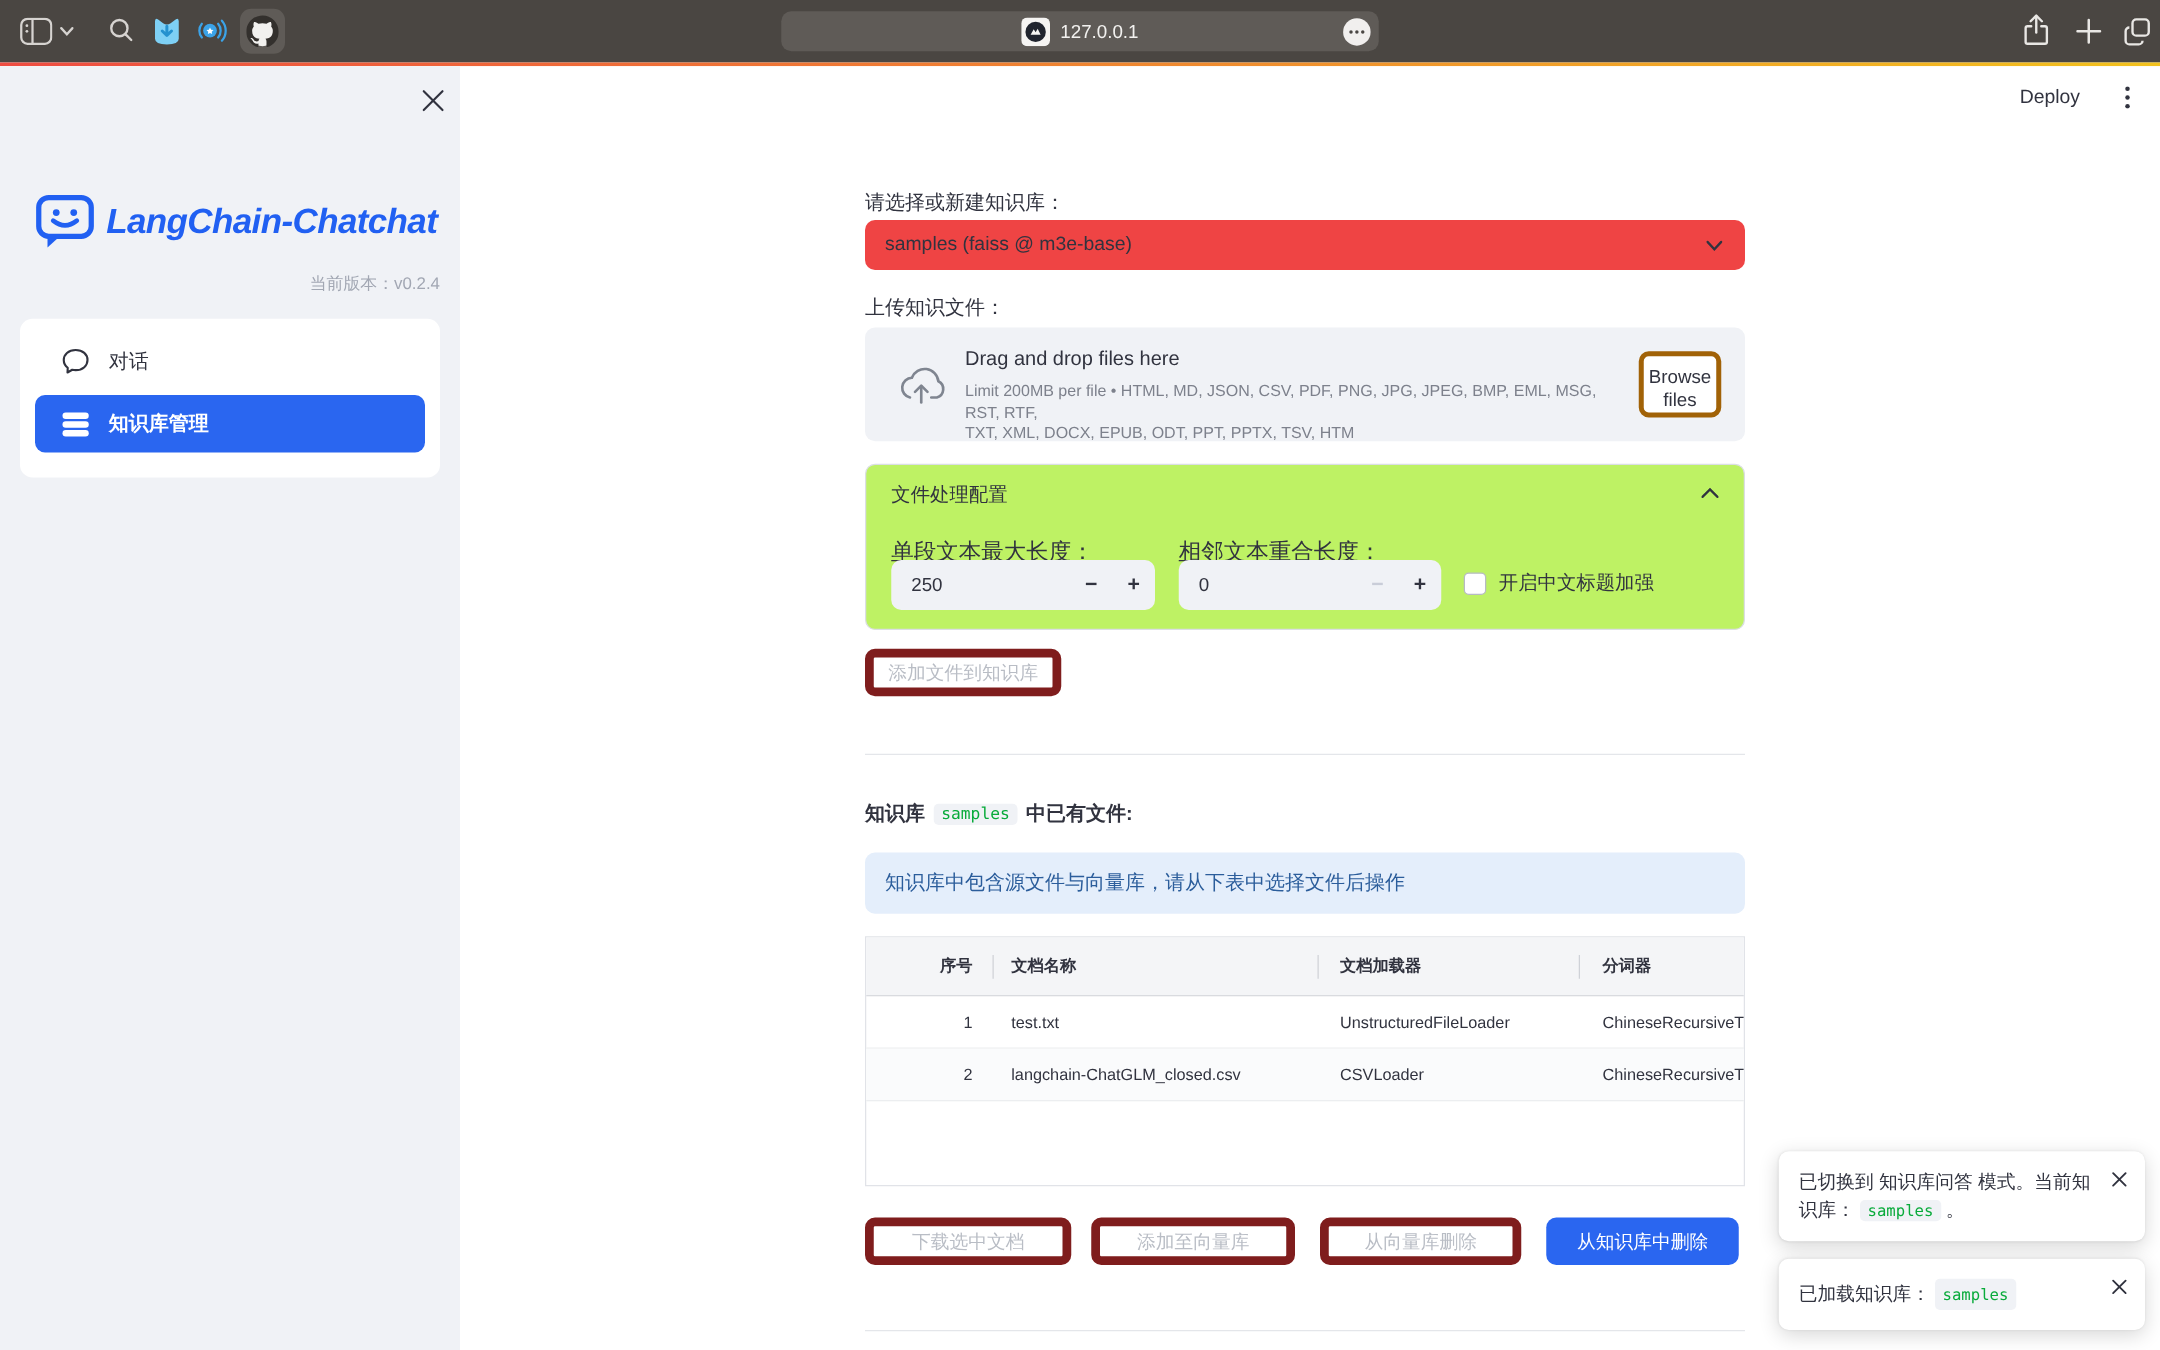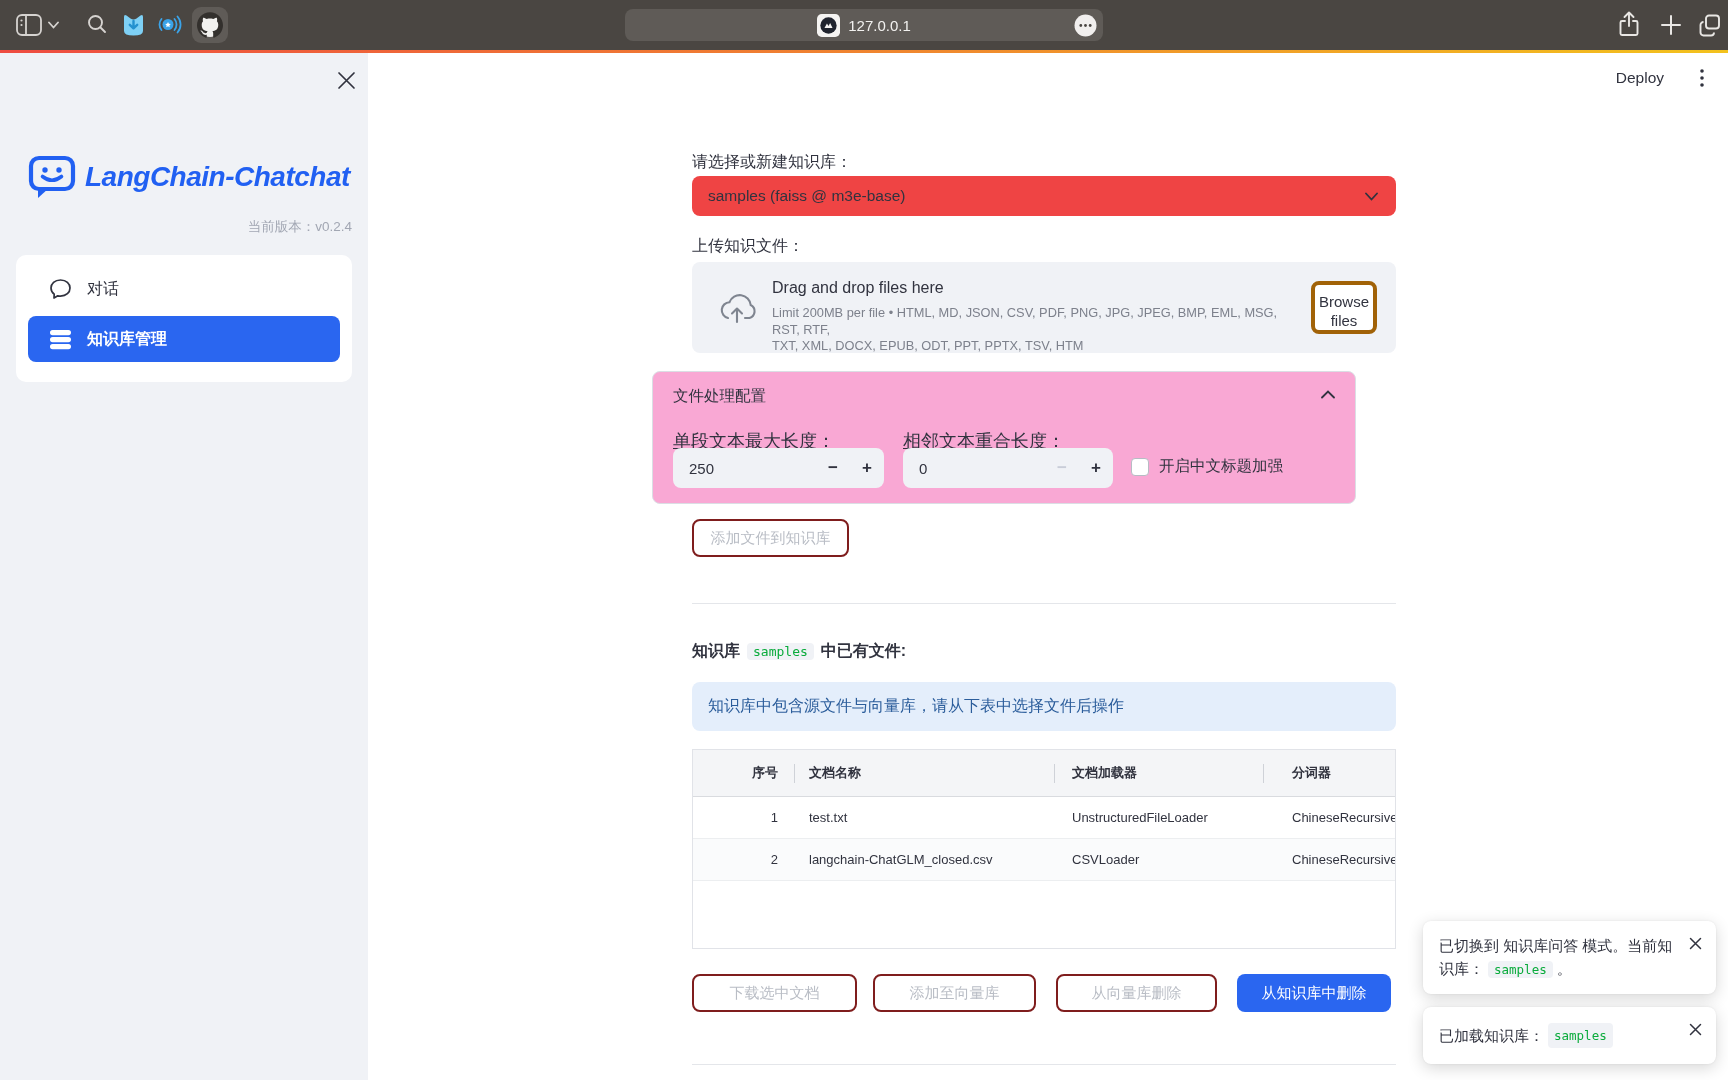--- a/index.html
+++ b/index.html
@@ -44,54 +44,54 @@
                display:flex; align-items:center; padding:0 18px 0 16px; font-size:15.5px; cursor:pointer; }
   .kb-select .sel-text { flex:1; }
 
   .dropzone { position:absolute; left:692px; top:209px; width:704px; height:91px; background:#f0f2f6; border-radius:8px; }
   .dz-cloud { position:absolute; left:24px; top:27px; }
   .dz-title { position:absolute; left:80px; top:17px; font-size:16px; color:#31333f; }
   .dz-limit { position:absolute; left:80px; top:43px; width:510px; font-size:12.8px; line-height:16.5px; color:#7d818c; }
   .browse-btn { position:absolute; right:19px; top:19px; width:66px; height:53px; background:#fff; border:4px solid #a16207; border-radius:8px;
                 font-size:15px; line-height:19px; color:#31333f; text-align:center; padding:7px 4px; cursor:pointer; font-family:inherit; }
 
-  .expander { position:absolute; left:652px; top:318px; width:704px; height:133px; border:1px solid #dbdee4; border-radius:8px; background:#f9a8d4; }
+  .expander { position:absolute; left:692px; top:318px; width:704px; height:133px; border:1px solid #dbdee4; border-radius:8px; background:#bef264; }
   .exp-title { position:absolute; left:20px; top:14px; font-size:15.5px; font-weight:500; color:#31333f; }
   .exp-chevron { position:absolute; right:20px; top:18px; cursor:pointer; }
   .num-label { position:absolute; top:57px; font-size:18px; color:#31333f;text-decoration:underline; }
   .num-input { position:absolute; top:76px; height:40px; background:#f0f2f6; border-radius:8px; display:flex; align-items:center; }
   .num-value { flex:1; padding-left:16px; font-size:15px; color:#31333f; }
   .step-btn { width:34px; text-align:center; font-size:17px; font-weight:600; color:#31333f; cursor:pointer; background:none; border:none; font-family:inherit; }
   .step-btn.disabled { color:#c9cdd8; }
   .cb-row { position:absolute; left:478px; top:84px; display:flex; align-items:center; cursor:pointer; }
   .cb-box { width:18px; height:18px; border:1.5px solid #b7bbc4; border-radius:4px; background:#fff; }
   .cb-label { margin-left:10px; font-size:15.5px; color:#31333f; }
 
-  .btn { height:38px; border:2px solid #7f1d1d; background:#fff; border-radius:8px; font-size:15px; color:#b9bdc5;
+  .btn { height:38px; border:7px solid #7f1d1d; background:#fff; border-radius:8px; font-size:15px; color:#b9bdc5;
          font-family:inherit; cursor:pointer; }
   .add-files-btn { position:absolute; left:692px; top:466px; width:157px; }
 
   .divider { position:absolute; left:692px; width:704px; border-top:1px solid #e4e6ea; }
 
   .kb-heading { position:absolute; left:692px; top:588px; font-size:16px; font-weight:700; color:#31333f; display:flex; align-items:center; }
   .code-chip { font-family:"DejaVu Sans Mono", monospace; font-size:13px; font-weight:400; color:#09ab3b; background:#f0f2f6; border-radius:4px; padding:1px 6px; margin:0 7px; }
 
   .info-banner { position:absolute; left:692px; top:629px; width:704px; height:49px; background:#e4eefb; border-radius:8px;
                  display:flex; align-items:center; padding-left:16px; font-size:16px; color:#2b5d9b; }
 
   .tbl { position:absolute; left:692px; top:696px; width:704px; height:200px; border:1px solid #e1e3e8; background:#fff; }
   .tbl-row, .tbl-head { display:grid; grid-template-columns:101px 260px 209px 1fr; align-items:center; }
   .tbl-head { height:47px; background:#f4f5f7; border-bottom:1px solid #d9dbdf; position:relative; font-weight:600; }
   .tbl-row { height:42px; border-bottom:1px solid #eceef0; }
   .tbl-row.alt { background:#fafbfc; }
   .cell { font-size:13px; color:#31333f; overflow:hidden; white-space:nowrap; }
   .c-idx { text-align:right; padding-right:16px; }
   .c-name { padding-left:15px; }
   .c-loader { padding-left:18px; }
-  .c-split { padding-left:29px; }
+  .c-split { padding-left:19px; }
   .vsep { position:absolute; top:14px; width:1px; height:19px; background:#cfd2d8; }
 
   .actions-row { position:absolute; left:692px; top:921px; display:flex; }
   .actions-row .btn { margin-right:16px; }
   .btn.w1{width:165px;} .btn.w2{width:163px; margin-left:0;} .btn.w3{width:161px; margin-left:4px;} 
   .btn.primary { width:154px; margin-left:4px; margin-right:0; background:#2a66f0; border:none; color:#fff; }
 
   
   .toast { position:absolute; left:1423px; width:293px; background:#fff; border-radius:8px;
            box-shadow:0 4px 16px rgba(0,0,0,0.16), 0 0 2px rgba(0,0,0,0.08);

